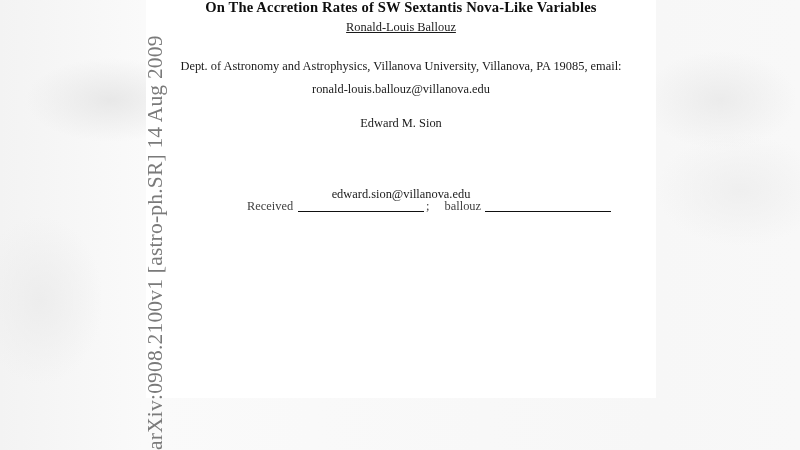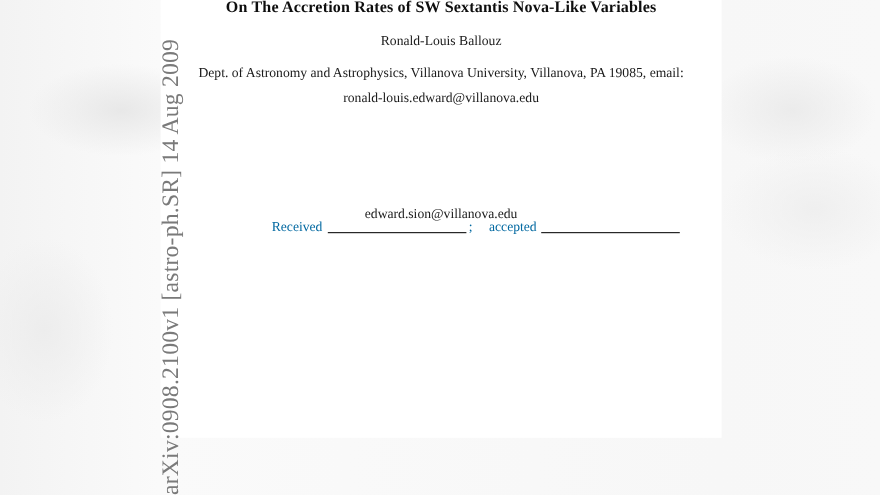--- a/index.html
+++ b/index.html
@@ -74,50 +74,51 @@
       color: #1a1a1a;
       white-space: nowrap;
     }
     .line.affil { left: 0; width: 510px; padding-right: 0; }
     .received-row {
       position: absolute;
       top: 199px;
       left: 101px;
       font-family: "Liberation Serif", "DejaVu Serif", serif;
       font-size: 12.4px;
-      color: #0369a1;
+      color: #404040;
       white-space: nowrap;
       display: flex;
       align-items: flex-end;
     }
     .blank {
       display: inline-block;
       height: 0;
       border-bottom: 1.6px solid #111;
       margin-bottom: 2px;
     }
   </style>
 </head>
 <body>
 
 <div class="backdrop"></div>
 
 <div class="page">
   <div class="title">On The Accretion Rates of SW Sextantis Nova-Like Variables</div>
 
-  <div class="line" style="top:30px;">Ronald-Louis Ballouz</div>
+  <div class="line" style="top:20px;text-decoration:underline;">Ronald-Louis Ballouz</div>
   <div class="line affil" style="top:59px;">Dept. of Astronomy and Astrophysics, Villanova University, Villanova, PA 19085, email:</div>
-  <div class="line" style="top:82px;">ronald-louis.edward@villanova.edu</div>
+  <div class="line" style="top:82px;">ronald-louis.ballouz@villanova.edu</div>
 
+  <div class="line" style="top:116px;">Edward M. Sion</div>
   <div class="line" style="top:162px;margin-top:25px;">edward.sion@villanova.edu</div>
 
   <div class="received-row">
     <span>Received</span>
     <span class="blank" style="width:126px; margin-left:5px;"></span>
     <span style="margin-left:2px;">;</span>
-    <span style="margin-left:15px;">accepted</span>
+    <span style="margin-left:15px;">ballouz</span>
     <span class="blank" style="width:126px; margin-left:4px;"></span>
   </div>
 </div>
 
 <div class="sidebar-stamp">
   <span>arXiv:0908.2100v1  [astro-ph.SR]  14 Aug 2009</span>
 </div>
 
 </body></html>

